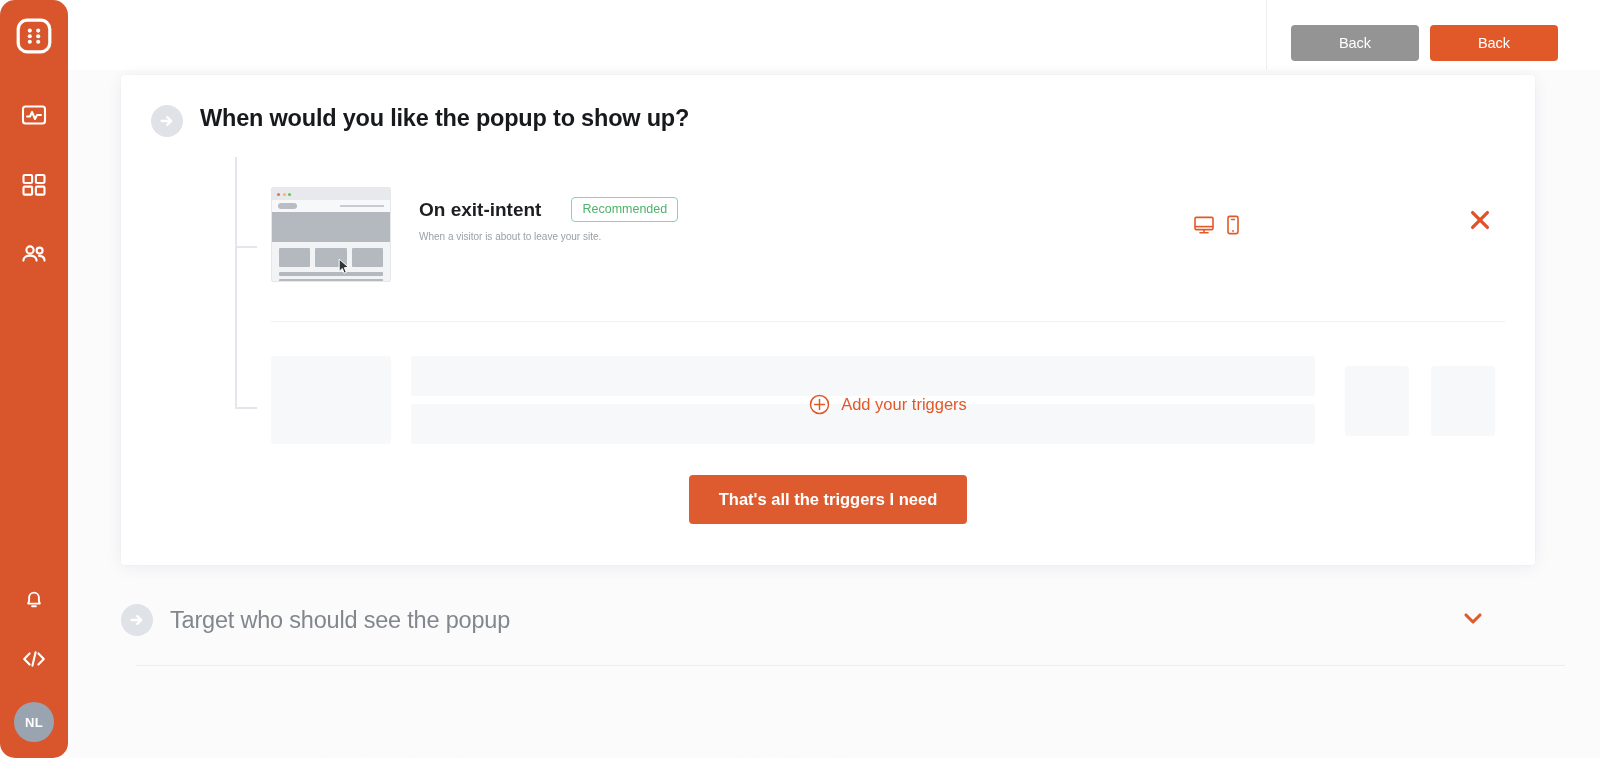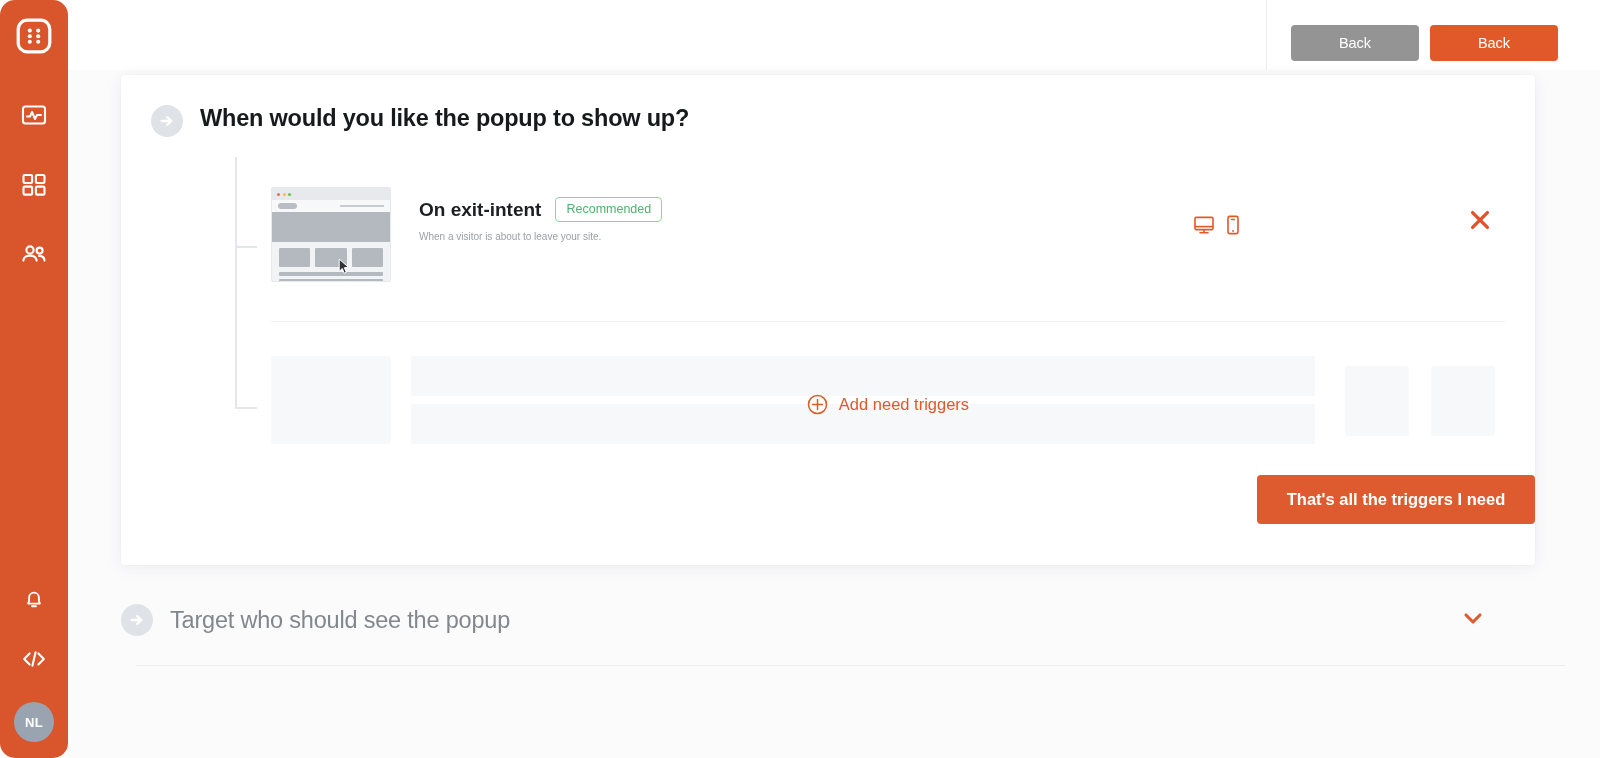--- a/index.html
+++ b/index.html
@@ -133,21 +133,21 @@
   .pill { width: 19px; height: 6px; border-radius: 3px; background: #b9bec4; }
   .lineL { width: 44px; height: 2px; background: #c7ccd1; }
   .hero { height: 30px; background: #b4b9bf; margin: 0; }
   .cards3 { display: flex; gap: 5px; padding: 6px 7px 0 7px; }
   .c3 { flex: 1; height: 19px; background: #b4b9bf; border-radius: 1px; }
   .lines { padding: 5px 7px 0 7px; }
   .ln { height: 3.5px; background: #b4b9bf; margin-bottom: 3px; border-radius: 1px; }
   .cursor-ico { position: absolute; left: 66px; top: 70px; }
 
   .trigger-text { position: absolute; left: 148px; top: 10px; }
-  .trigger-name-line { display: flex; align-items: center; gap: 14px; }
+  .trigger-name-line { display: flex; align-items: center; gap: 30px; }
   .trigger-name { font-size: 19px; font-weight: bold; color: #1c1e21; }
   .badge {
     border: 1px solid #8ed79c; border-radius: 4px;
     color: #4eb36b; font-size: 12.5px;
     padding: 4px 10px 5px 10px; background: #ffffff;
     white-space: nowrap;
   }
   .trigger-desc { margin-top: 9px; font-size: 10px; color: #9aa0a6; }
 
   .device-icons {
@@ -173,21 +173,21 @@
   .sk-r1 { right: 96px; top: 10px; width: 64px; height: 70px; }
   .sk-r2 { right: 10px; top: 10px; width: 64px; height: 70px; }
 
   .add-more {
     position: absolute; left: 0; right: 0; top: 38px;
     display: flex; align-items: center; justify-content: center; gap: 11px;
     cursor: pointer;
   }
   .add-more-label { color: #e15829; font-size: 16.5px; }
 
-  .cta-wrap { position: absolute; left: 0; right: 0; top: 400px; display: flex; justify-content: flex-end; }
+  .cta-wrap { position: absolute; left: 0; right: 0; top: 400px; display: flex; justify-content: center; }
   .cta {
     background: #dd5b2e; color: #ffffff; border: none; border-radius: 4px;
     font-size: 16.5px; font-weight: bold; font-family: "Liberation Sans", sans-serif;
     padding: 0 28px; height: 49px; min-width: 278px;
     display: flex; align-items: center; justify-content: center; cursor: pointer;
   }
 
   
   .collapsed {
     position: absolute; left: 53px; width: 1414px;
@@ -379,21 +379,21 @@
           <div class="sk sk-mid-bot"></div>
           <div class="sk sk-r1"></div>
           <div class="sk sk-r2"></div>
 
           <div class="add-more">
             <svg width="21" height="21" viewBox="0 0 21 21">
               <circle cx="10.5" cy="10.5" r="9" fill="#ffffff" stroke="#e15829" stroke-width="1.5"></circle>
               <line x1="10.5" y1="5.6" x2="10.5" y2="15.4" stroke="#e15829" stroke-width="1.5" stroke-linecap="round"></line>
               <line x1="5.6" y1="10.5" x2="15.4" y2="10.5" stroke="#e15829" stroke-width="1.5" stroke-linecap="round"></line>
             </svg>
-            <span class="add-more-label">Add need triggers</span>
+            <span class="add-more-label">Add your triggers</span>
           </div>
         </div>
 
         <div class="cta-wrap">
           <button class="cta">That's all the triggers I need</button>
         </div>
       </section>
 
       <div class="collapsed" style="top:518px; height:64px;">
         <span class="arrow-badge">

